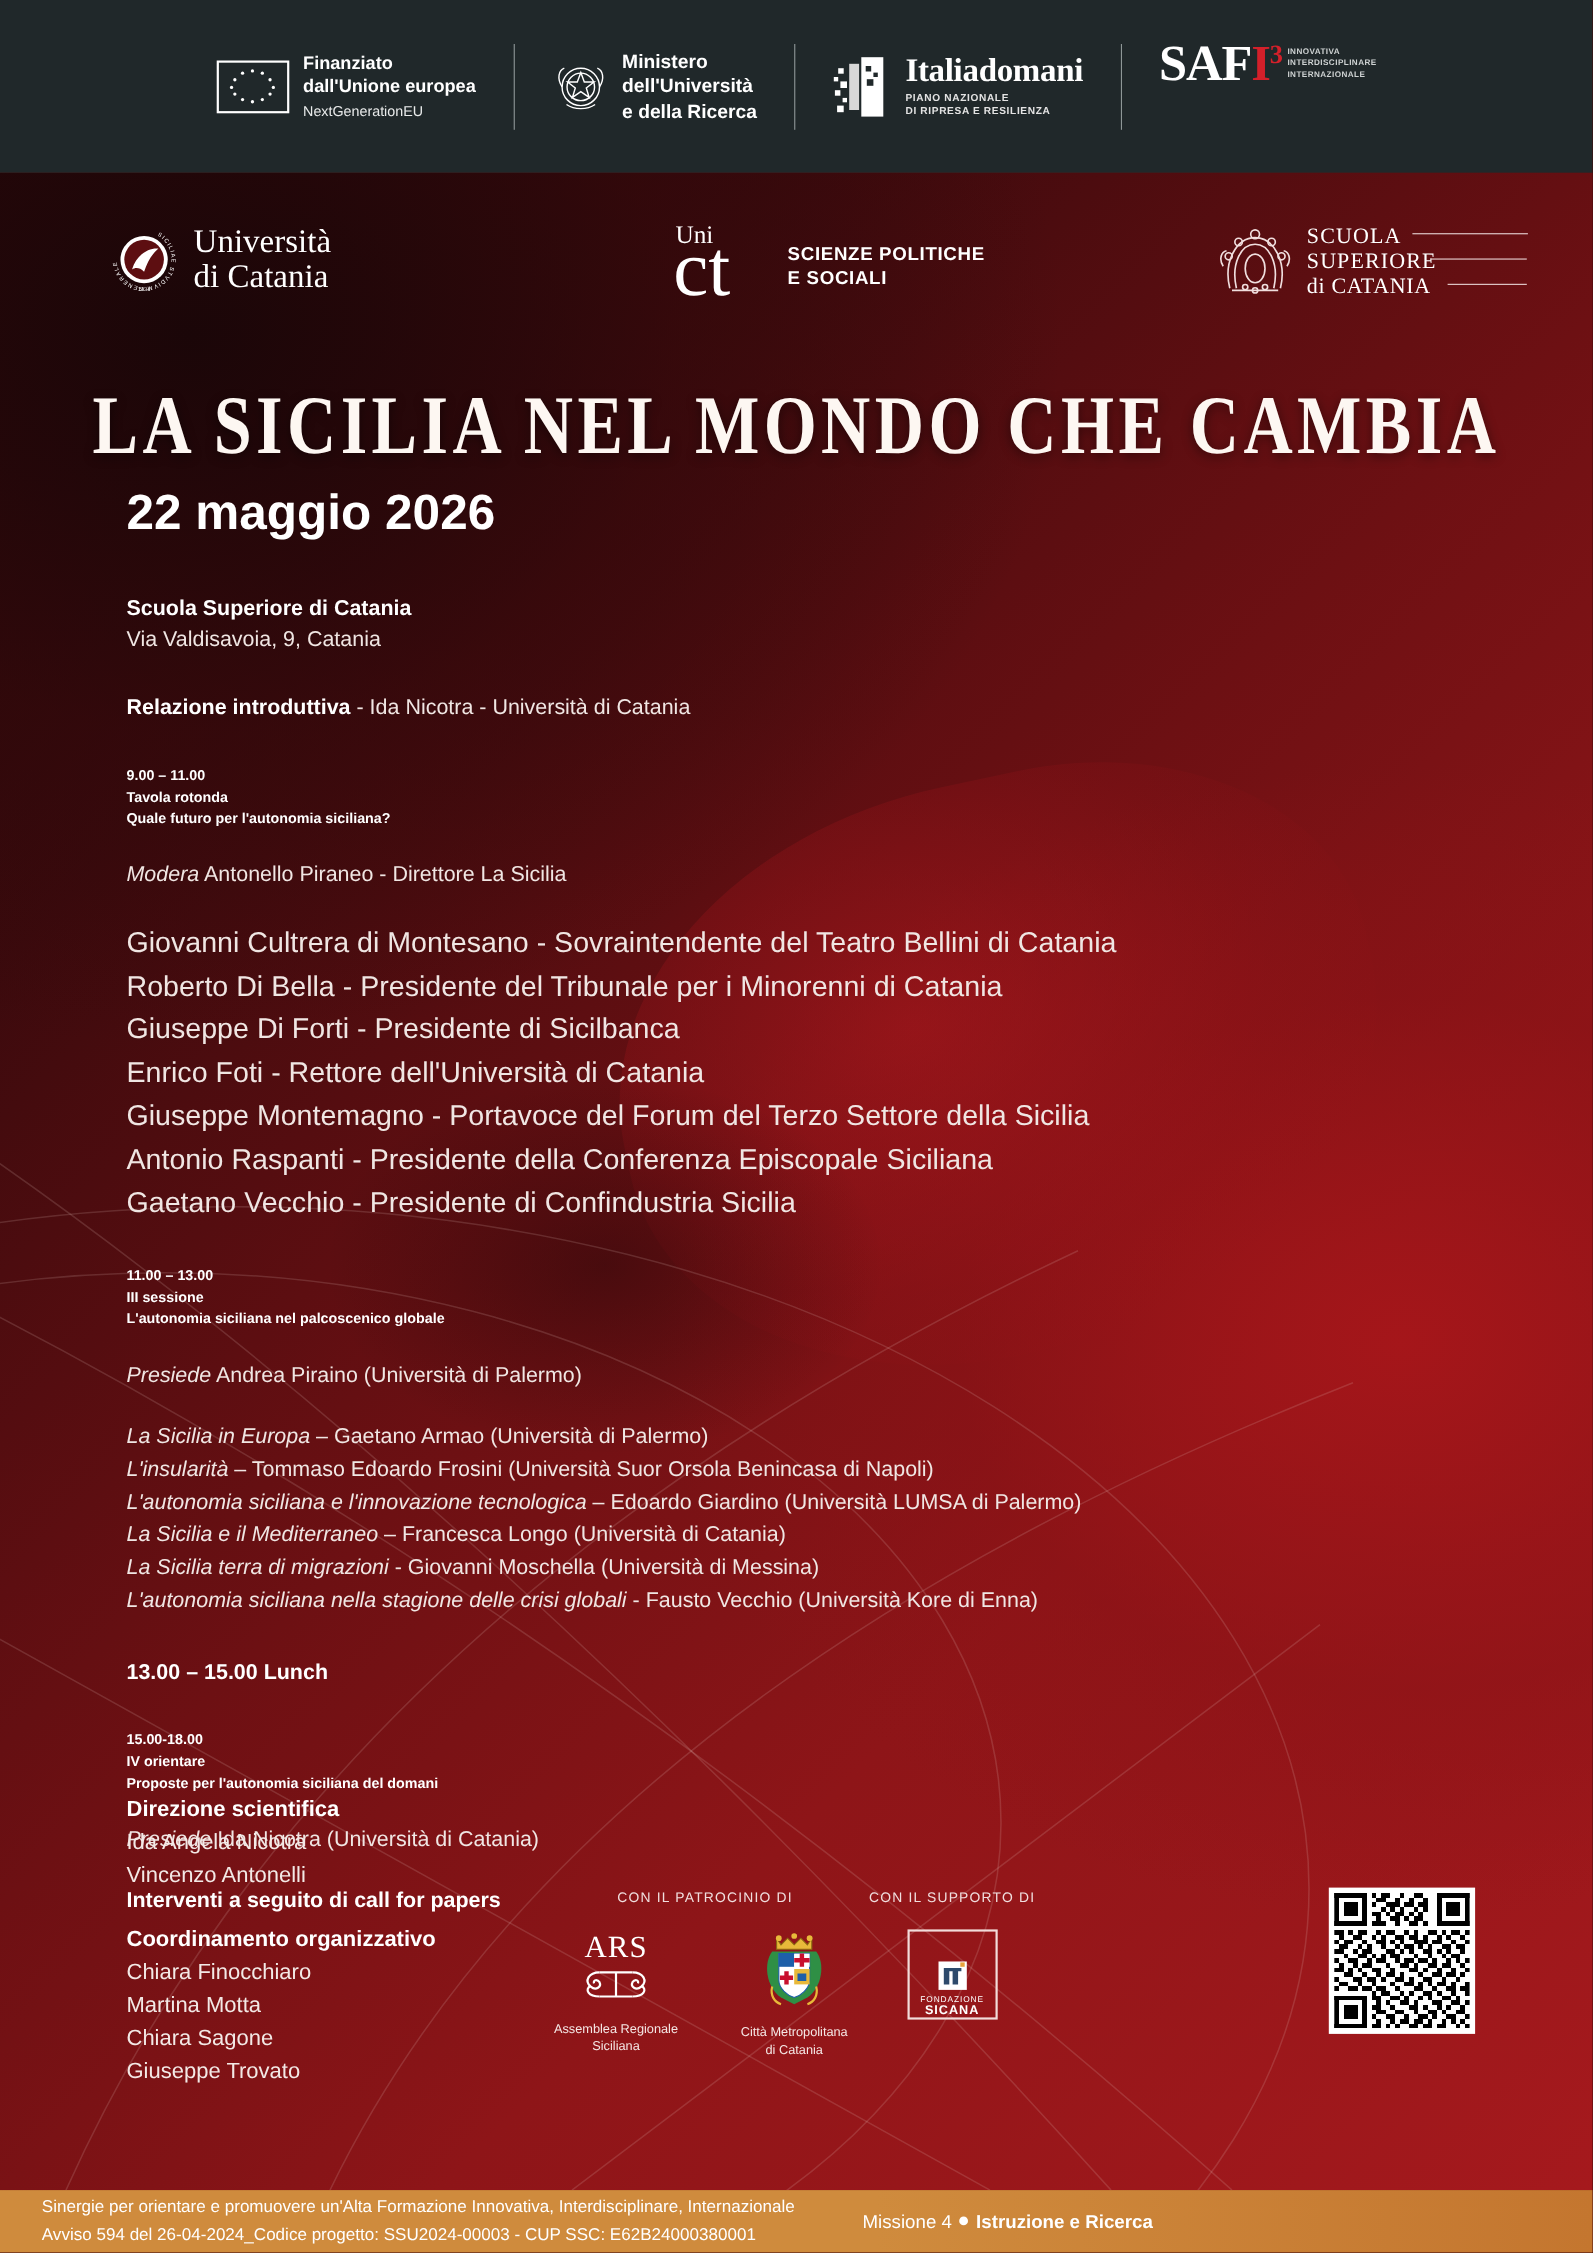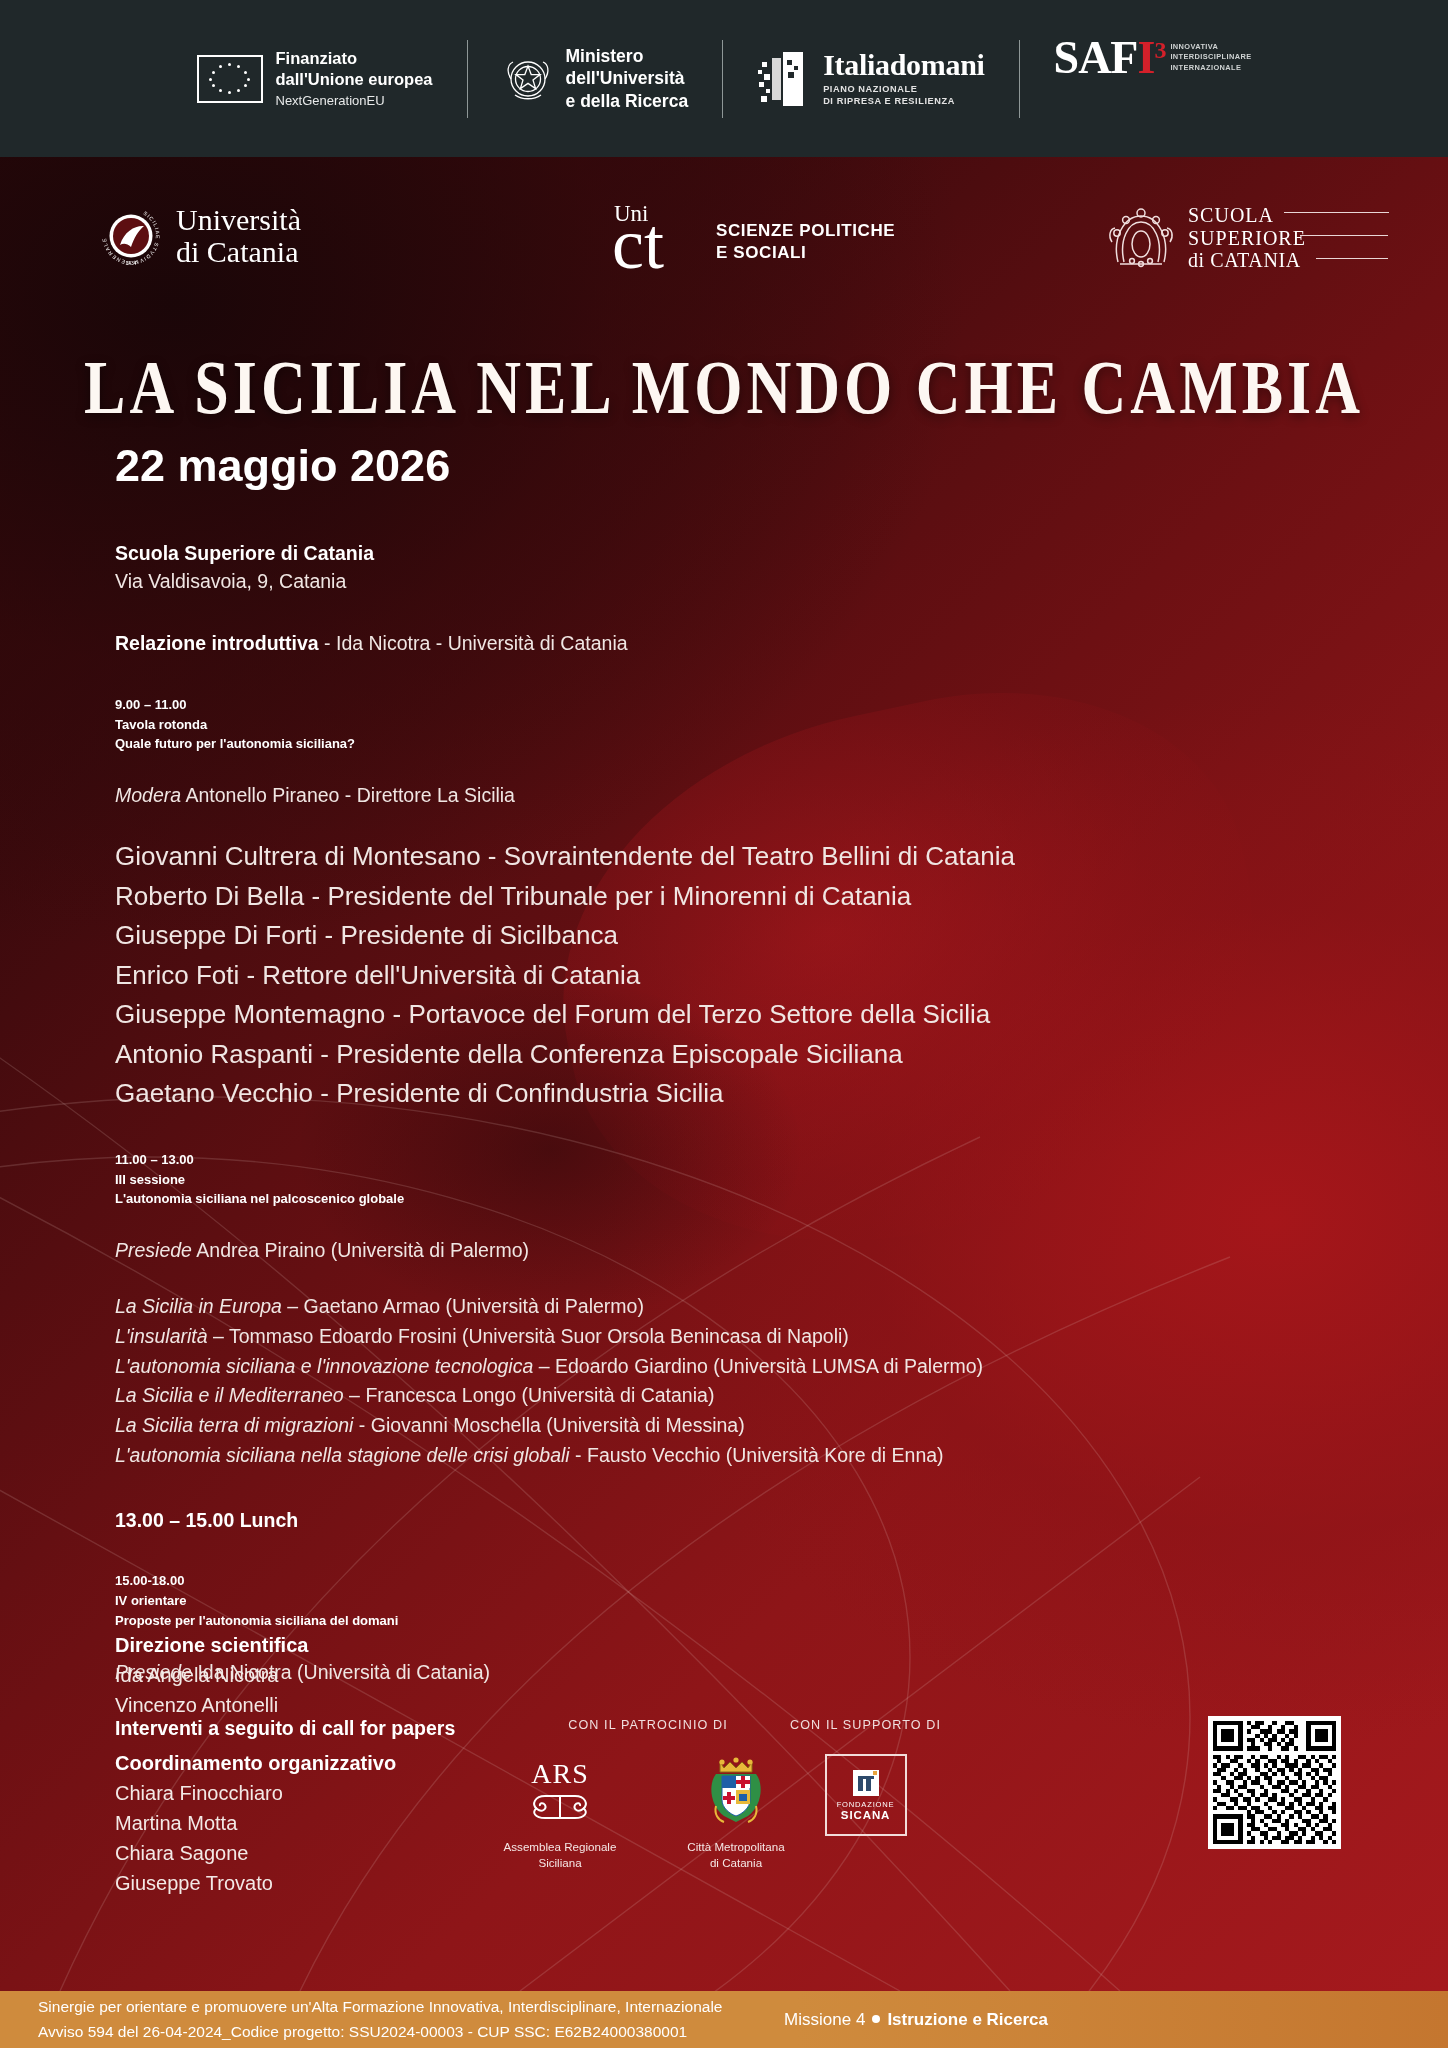--- a/index.html
+++ b/index.html
@@ -325,21 +325,21 @@
     z-index: 16;
     text-align: center;
   }
   .sp-label {
     font-size: 12.6px;
     letter-spacing: 1.1px;
     color: #f0dede;
     margin-bottom: 22px;
     font-weight: 400;
   }
-  .logo-pair { display:flex; gap: 56px; align-items: flex-end; }
+  .logo-pair { display:flex; gap: 42px; align-items: center; }
   .logo-unit { width: 120px; text-align:center;}
   .logo-cap {
     font-size: 11.6px;
     color: #f5e7e5;
     line-height: 1.4;
     margin-top: 9px;
   }
   .ars-word {
     font-family: "Liberation Serif", serif;
     font-size: 28px;
@@ -347,21 +347,21 @@
     color: #ffffff;
     line-height: 1;
   }
   .fond-box {
     width: 78px; height: 78px;
     border: 2px solid #f2dcda;
     margin: 0 auto;
     display: flex;
     flex-direction: column;
     align-items: center;
-    justify-content: center;
+    justify-content: flex-end;
   }
   .fond-t1 { font-size: 7.6px; letter-spacing:0.8px; color:#fff; margin-top:4px;}
   .fond-t2 { font-size: 11.5px; letter-spacing:0.9px; color:#fff; font-weight:700;}
 
   
   .qr-wrap {
     position:absolute;
     left: 1208px; top: 1716px;
     width: 123px; height: 123px;
     background: #ffffff;

